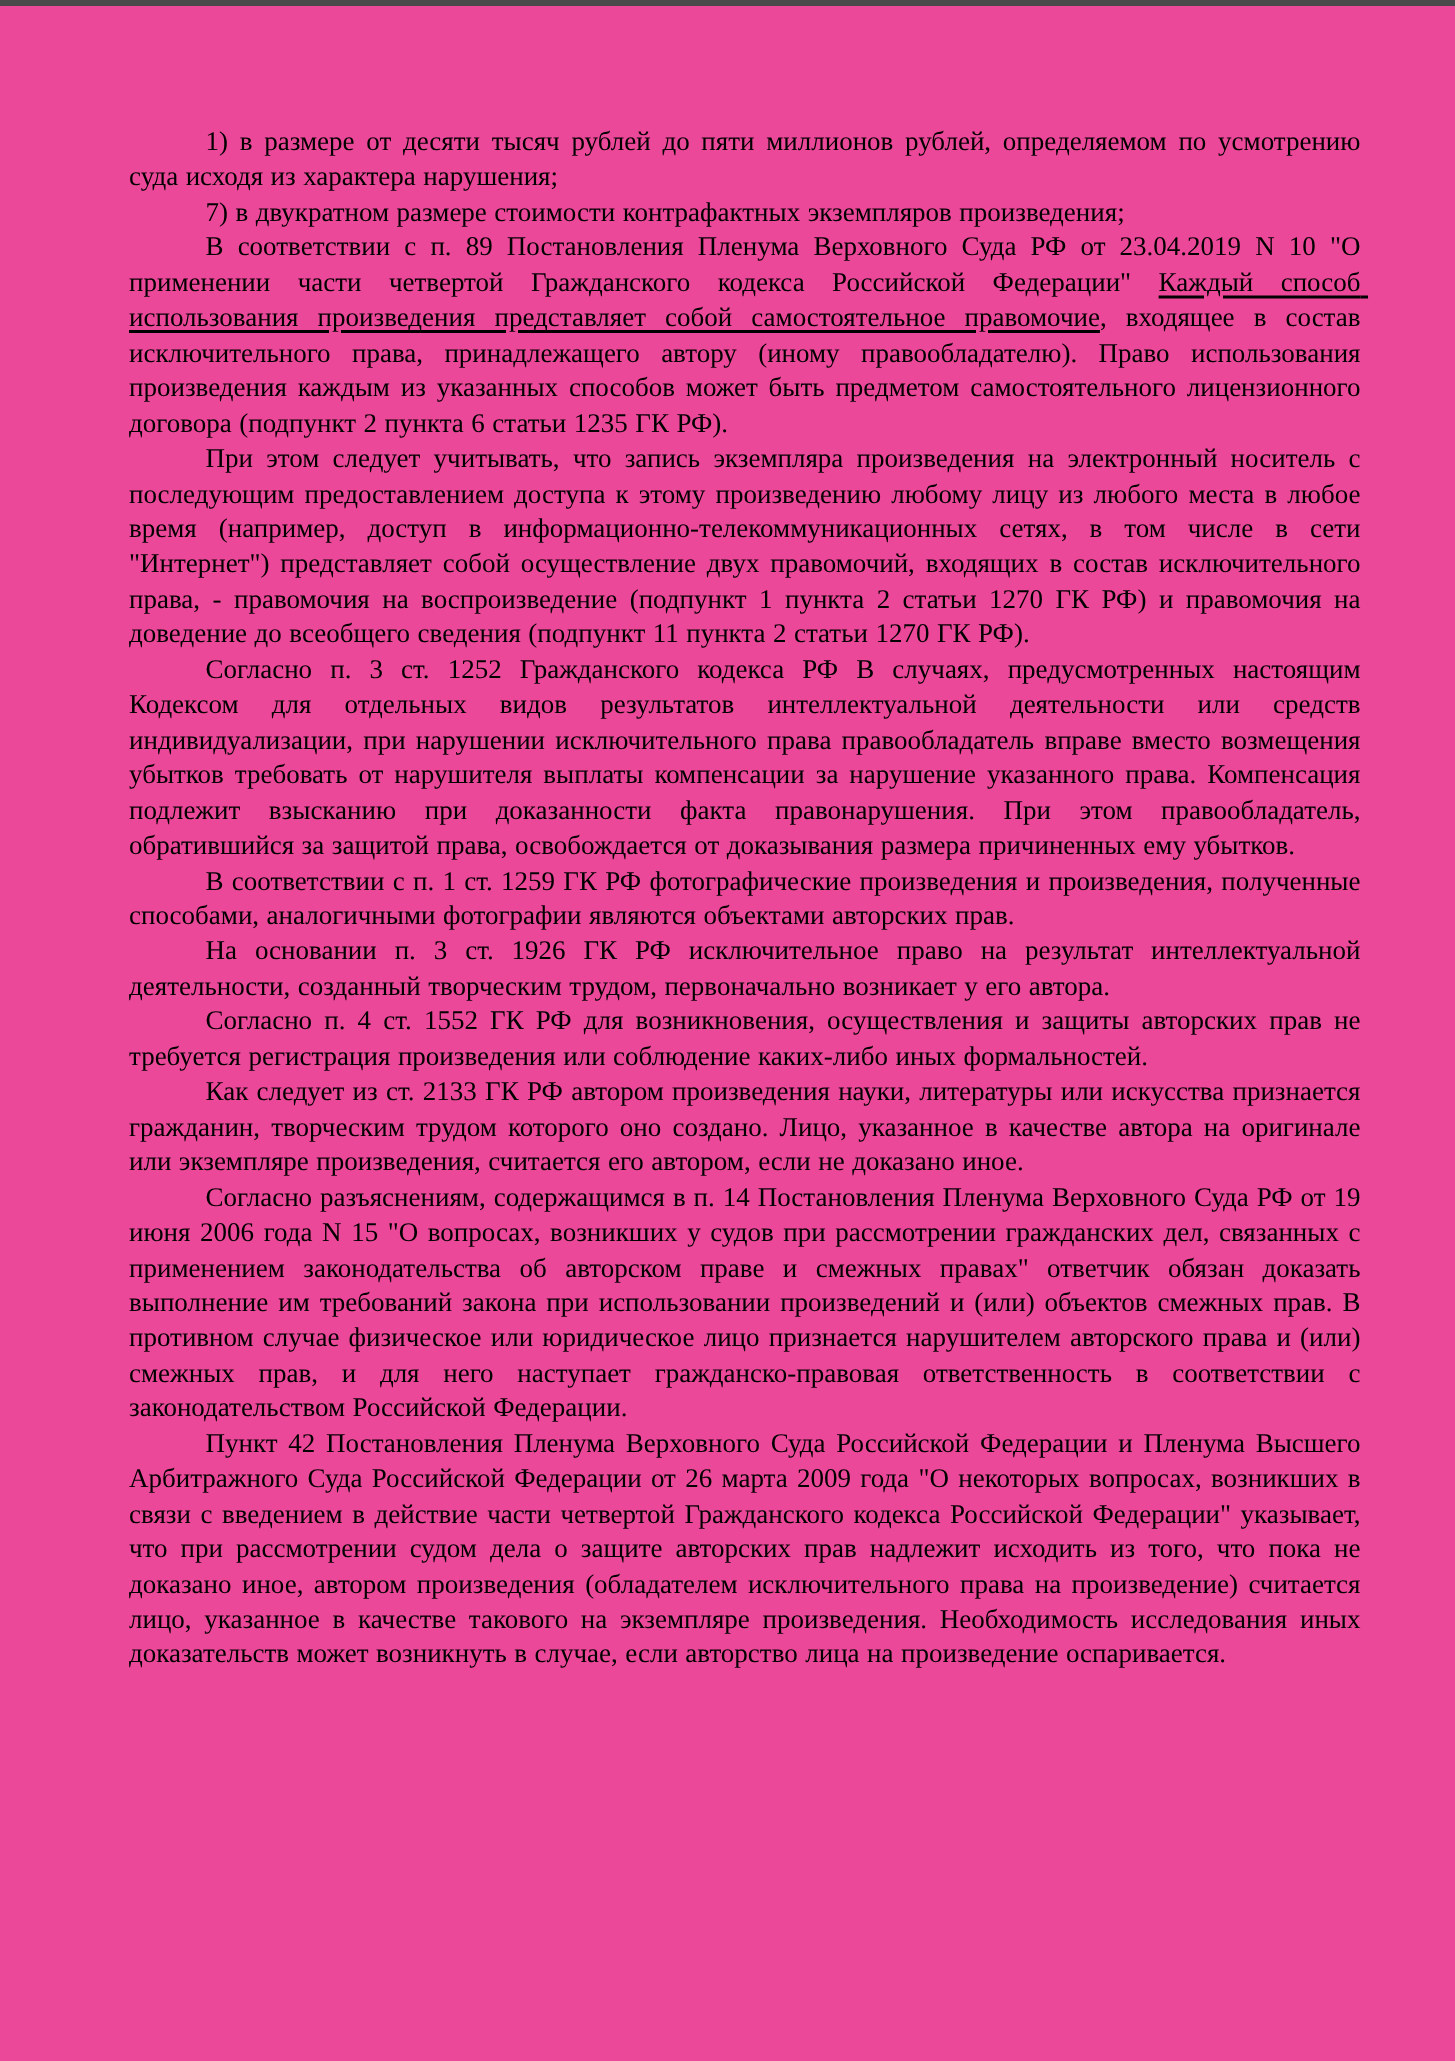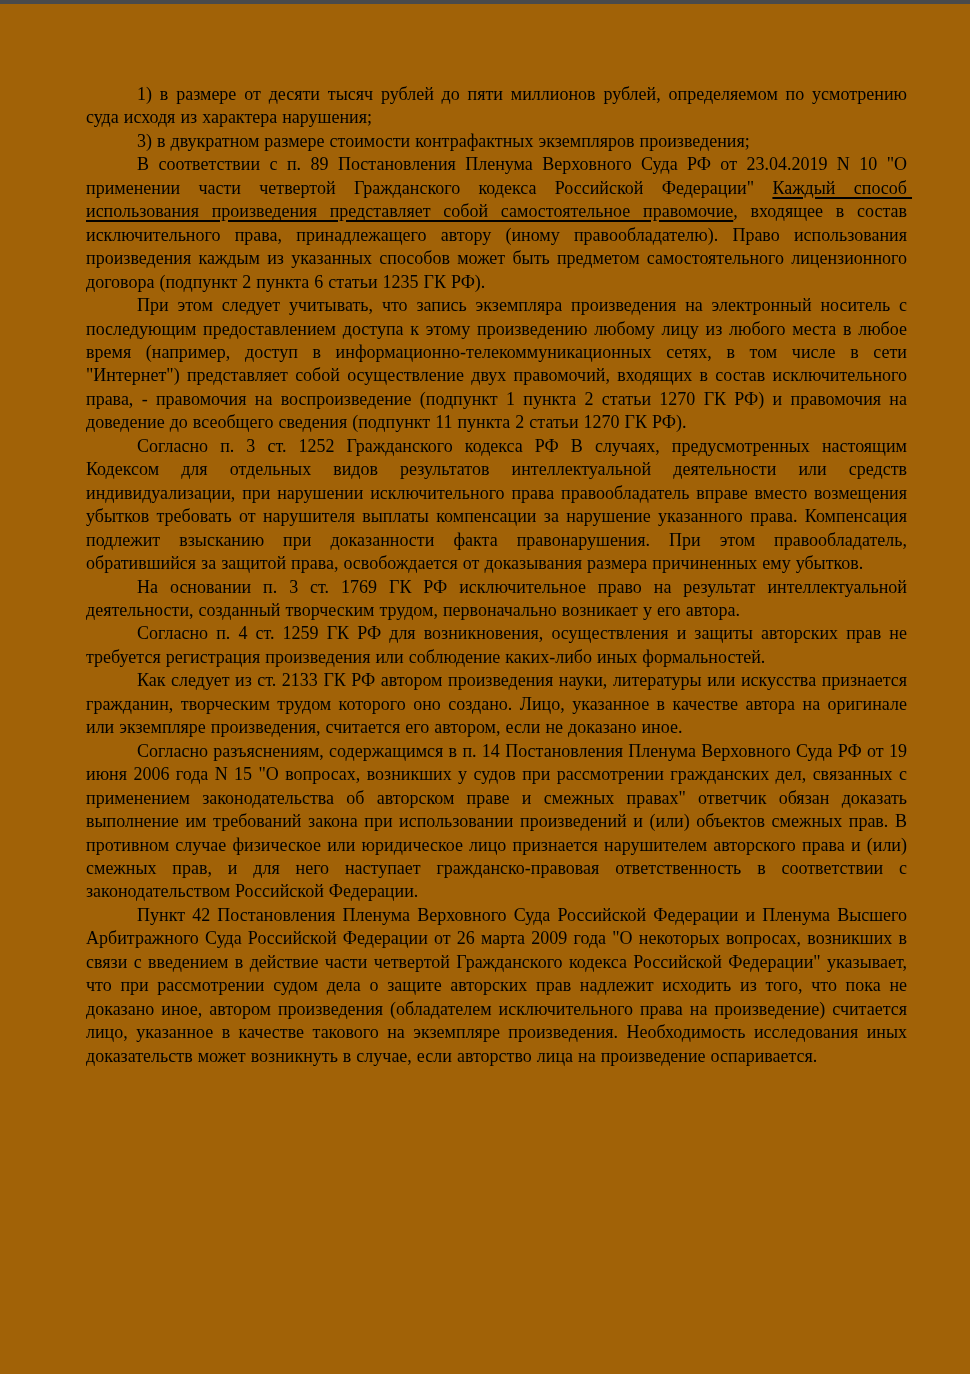--- a/index.html
+++ b/index.html
@@ -36,27 +36,28 @@
   span.run { white-space: pre-wrap; }
   span.run.u {
     text-decoration: underline;
     text-decoration-thickness: 1.5px;
     text-underline-offset: 3px;
   }
 </style>
 </head>
 <body>
 
-<div class="page" style="background: #a16207; color: rgb(0, 0, 0);">
+<div class="page" style="background: #ec4899; color: rgb(0, 0, 0);">
   <div class="top-bar" style="background: rgb(74, 74, 74);"></div>
   <div class="content" id="doc-content">
       <p class="para"><span class="run">1) в размере от десяти тысяч рублей до пяти миллионов рублей, определяемом по усмотрению суда исходя из характера нарушения;</span></p>
-      <p class="para"><span class="run">3) в двукратном размере стоимости контрафактных экземпляров произведения;</span></p>
+      <p class="para"><span class="run">7) в двукратном размере стоимости контрафактных экземпляров произведения;</span></p>
       <p class="para"><span class="run">В соответствии с п. 89 Постановления Пленума Верховного Суда РФ от 23.04.2019 N 10 "О применении части четвертой Гражданского кодекса Российской Федерации" </span><span class="run u">Каждый способ использования произведения представляет собой самостоятельное правомочие</span><span class="run">, входящее в состав исключительного права, принадлежащего автору (иному правообладателю). Право использования произведения каждым из указанных способов может быть предметом самостоятельного лицензионного договора (подпункт 2 пункта 6 статьи 1235 ГК РФ).</span></p>
       <p class="para"><span class="run">При этом следует учитывать, что запись экземпляра произведения на электронный носитель с последующим предоставлением доступа к этому произведению любому лицу из любого места в любое время (например, доступ в информационно-телекоммуникационных сетях, в том числе в сети "Интернет") представляет собой осуществление двух правомочий, входящих в состав исключительного права, - правомочия на воспроизведение (подпункт 1 пункта 2 статьи 1270 ГК РФ) и правомочия на доведение до всеобщего сведения (подпункт 11 пункта 2 статьи 1270 ГК РФ).</span></p>
       <p class="para"><span class="run">Согласно п. 3 ст. 1252 Гражданского кодекса РФ В случаях, предусмотренных настоящим Кодексом для отдельных видов результатов интеллектуальной деятельности или средств индивидуализации, при нарушении исключительного права правообладатель вправе вместо возмещения убытков требовать от нарушителя выплаты компенсации за нарушение указанного права. Компенсация подлежит взысканию при доказанности факта правонарушения. При этом правообладатель, обратившийся за защитой права, освобождается от доказывания размера причиненных ему убытков.</span></p>
-      <p class="para"><span class="run">На основании п. 3 ст. 1769 ГК РФ исключительное право на результат интеллектуальной деятельности, созданный творческим трудом, первоначально возникает у его автора.</span></p>
-      <p class="para"><span class="run">Согласно п. 4 ст. 1259 ГК РФ для возникновения, осуществления и защиты авторских прав не требуется регистрация произведения или соблюдение каких-либо иных формальностей.</span></p>
+      <p class="para"><span class="run">В соответствии с п. 1 ст. 1259 ГК РФ фотографические произведения и произведения, полученные способами, аналогичными фотографии являются объектами авторских прав.</span></p>
+      <p class="para"><span class="run">На основании п. 3 ст. 1926 ГК РФ исключительное право на результат интеллектуальной деятельности, созданный творческим трудом, первоначально возникает у его автора.</span></p>
+      <p class="para"><span class="run">Согласно п. 4 ст. 1552 ГК РФ для возникновения, осуществления и защиты авторских прав не требуется регистрация произведения или соблюдение каких-либо иных формальностей.</span></p>
       <p class="para"><span class="run">Как следует из ст. 2133 ГК РФ автором произведения науки, литературы или искусства признается гражданин, творческим трудом которого оно создано. Лицо, указанное в качестве автора на оригинале или экземпляре произведения, считается его автором, если не доказано иное.</span></p>
       <p class="para"><span class="run">Согласно разъяснениям, содержащимся в п. 14 Постановления Пленума Верховного Суда РФ от 19 июня 2006 года N 15 "О вопросах, возникших у судов при рассмотрении гражданских дел, связанных с применением законодательства об авторском праве и смежных правах" ответчик обязан доказать выполнение им требований закона при использовании произведений и (или) объектов смежных прав. В противном случае физическое или юридическое лицо признается нарушителем авторского права и (или) смежных прав, и для него наступает гражданско-правовая ответственность в соответствии с законодательством Российской Федерации.</span></p>
       <p class="para"><span class="run">Пункт 42 Постановления Пленума Верховного Суда Российской Федерации и Пленума Высшего Арбитражного Суда Российской Федерации от 26 марта 2009 года "О некоторых вопросах, возникших в связи с введением в действие части четвертой Гражданского кодекса Российской Федерации" указывает, что при рассмотрении судом дела о защите авторских прав надлежит исходить из того, что пока не доказано иное, автором произведения (обладателем исключительного права на произведение) считается лицо, указанное в качестве такового на экземпляре произведения. Необходимость исследования иных доказательств может возникнуть в случае, если авторство лица на произведение оспаривается.</span></p>
     </div>
 </div>
 
 </body></html>

